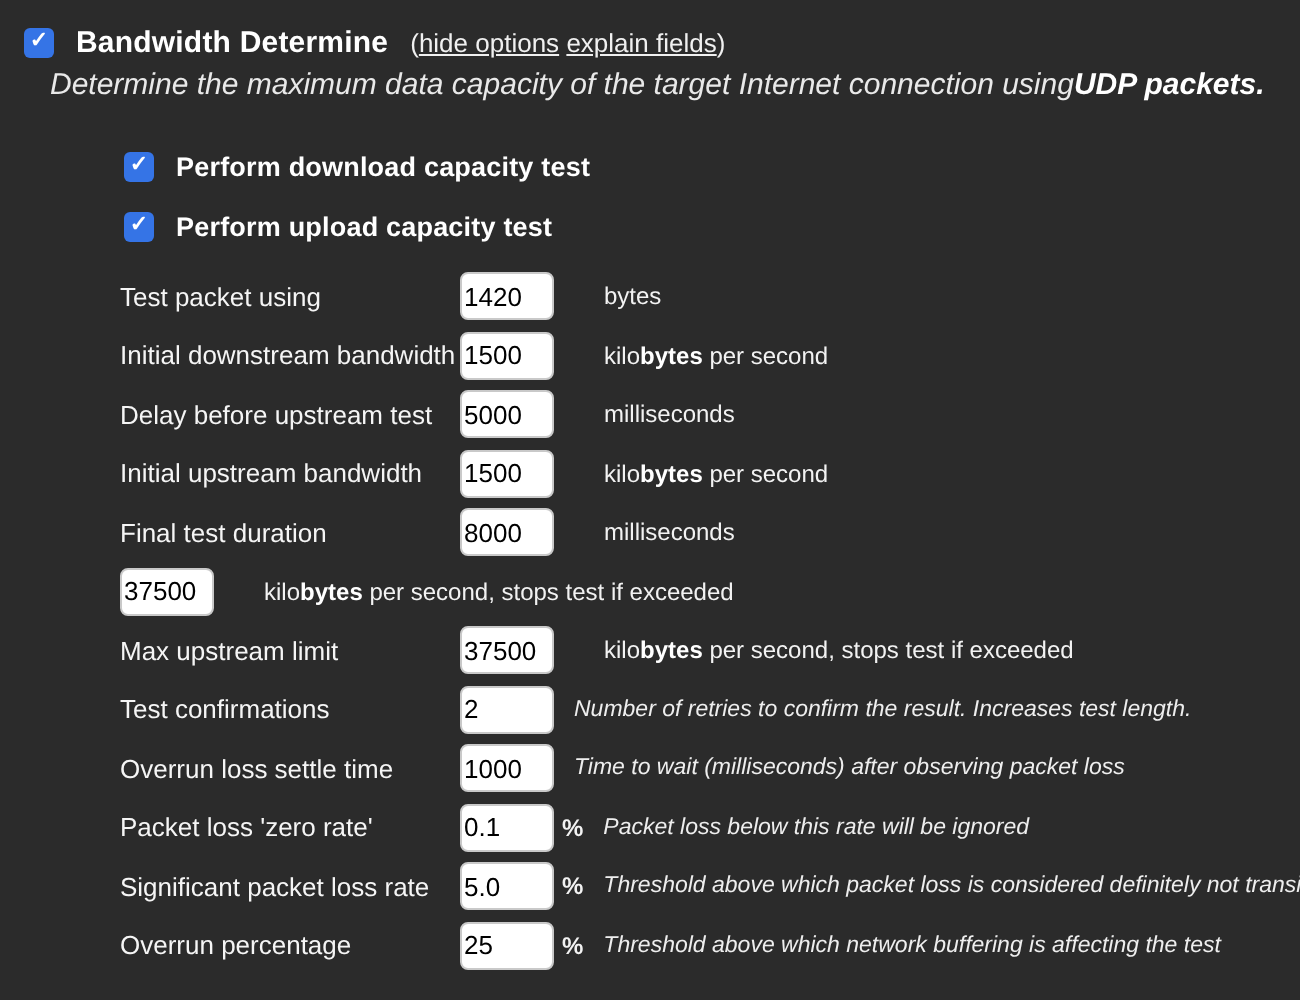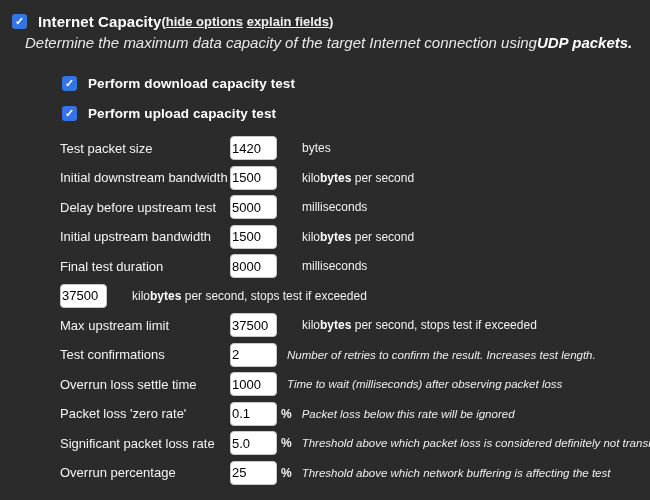--- a/index.html
+++ b/index.html
@@ -34,24 +34,23 @@
   .header-row {
     display: flex; align-items: center;
     height: 18px;
   }
   .title {
     font-size: 15px; font-weight: bold;
     margin-left: 11px;
     letter-spacing: 0.1px;
   }
   .header-links {
-    margin-left: 0;
+    margin-left: 11px;
     font-size: 13px;
     color: #f0f0f0;
-    font-weight: bold;
   }
   .header-links a {
     color: #f0f0f0;
     text-decoration: underline;
     cursor: pointer;
   }
   .description {
     margin: 6px 0 0 13px;
     font-size: 15px;
     color: #e9e9e9;
@@ -122,21 +121,21 @@
 </style>
 </head>
 <body>
 
 <div class="container">
 
   <div class="header-row">
     <span class="cb">
       <span class="check">✓</span>
     </span>
-    <span class="title">Internet Capacity</span>
+    <span class="title">Bandwidth Determine</span>
     <span class="header-links"><span>(</span><a>hide options</a> <a>explain fields</a><span>)</span></span>
   </div>
 
   <div class="description"><span>Determine the maximum data capacity of the target Internet connection using</span><b>UDP packets.</b></div>
 
   <div class="cb-section">
     <div class="cb-row">
       <span class="cb">
         <span class="check">✓</span>
       </span>
@@ -145,21 +144,21 @@
     <div class="cb-row">
       <span class="cb">
         <span class="check">✓</span>
       </span>
       <span class="cb-label">Perform upload capacity test</span>
     </div>
   </div>
 
   <div class="form-section">
   <div class="form-row">
-    <span class="row-label">Test packet size</span>
+    <span class="row-label">Test packet using</span>
     <input class="row-input" type="text" value="1420" style="">
 
     <span class="suffix optional"><span>bytes</span><b></b><span></span></span>
 
   </div>
 
   <div class="form-row">
     <span class="row-label">Initial downstream bandwidth</span>
     <input class="row-input" type="text" value="1500" style="">
 

